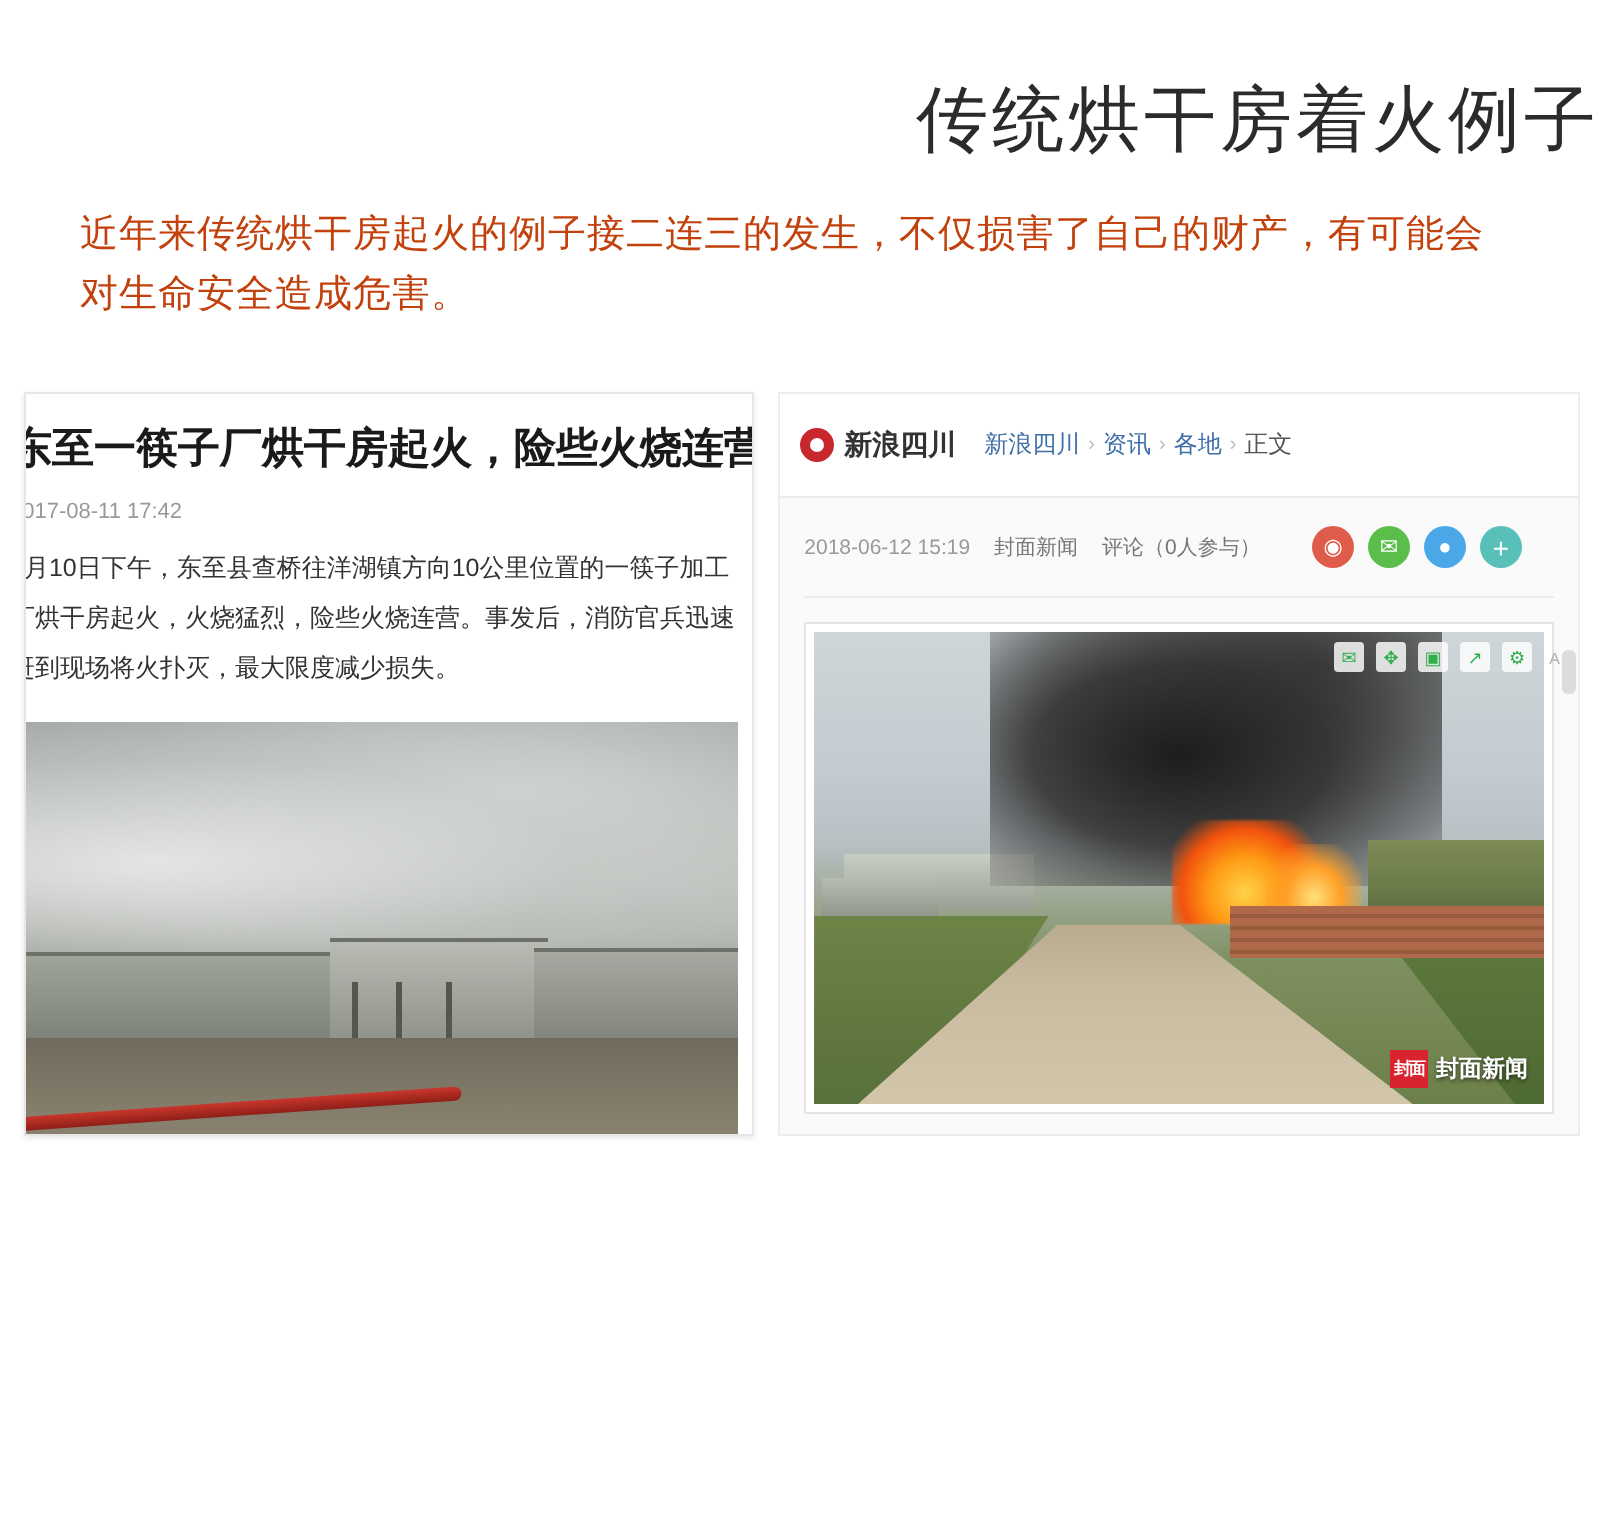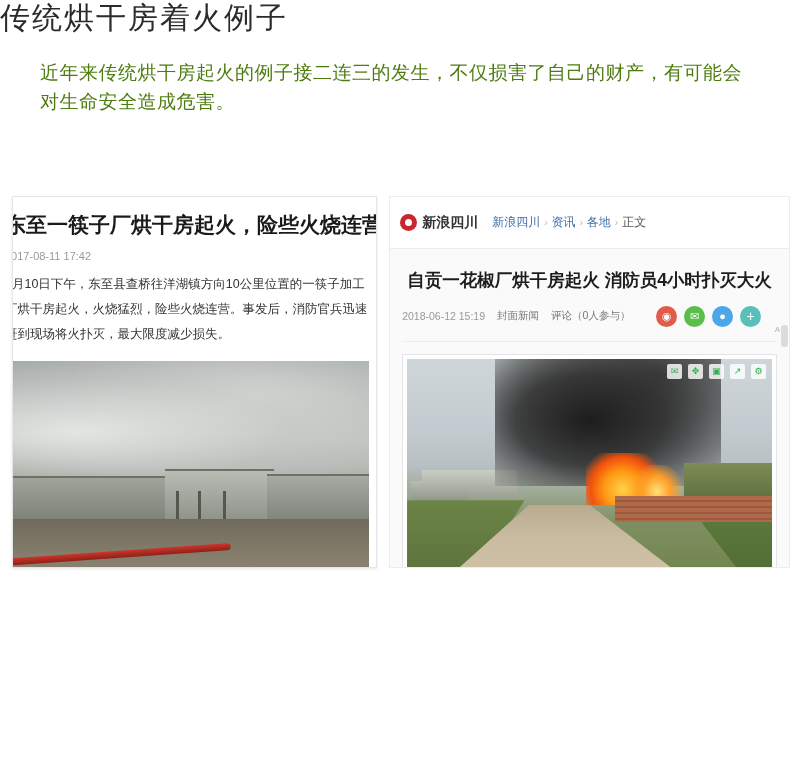--- a/index.html
+++ b/index.html
@@ -15,33 +15,34 @@
     overflow: hidden;
   }
   .page {
     position: relative;
     width: 800px;
     height: 762px;
     background: #fff;
   }
   
   .main-title {
-    text-align: left;
-    font-size: 30px;
+    text-align: right;
+    font-size: 36px;
     font-weight: normal;
     color: #2b2b2b;
     letter-spacing: 2px;
     margin: 0;
+    padding-top: 38px;
     line-height: 1.2;
   }
   .main-sub {
     margin: 22px 40px 0 40px;
     font-size: 19px;
     line-height: 1.55;
-    color: #4d7c0f;
+    color: #c2410c;
     letter-spacing: 0.5px;
   }
   
   .panels {
     position: absolute;
     top: 196px;
     left: 0;
     width: 800px;
     height: 372px;
     display: flex;
@@ -450,21 +451,20 @@
           <span class="c-link">新浪四川</span>
           <span class="sep">›</span>
           <span class="c-link">资讯</span>
           <span class="sep">›</span>
           <span class="c-link">各地</span>
           <span class="sep">›</span>
           <span>正文</span>
         </div>
       </div>
 
-      <div class="rp-headline">自贡一花椒厂烘干房起火 消防员4小时扑灭大火</div>
 
       <div class="rp-meta-row">
         <span>2018-06-12 15:19</span>
         <span class="m-src">封面新闻</span>
         <span class="m-cmt">评论（0人参与）</span>
         <span class="share-icons">
           <span class="s-ico s-weibo">◉</span>
           <span class="s-ico s-wechat">✉</span>
           <span class="s-ico s-qq">●</span>
           <span class="s-ico s-more">+</span>

